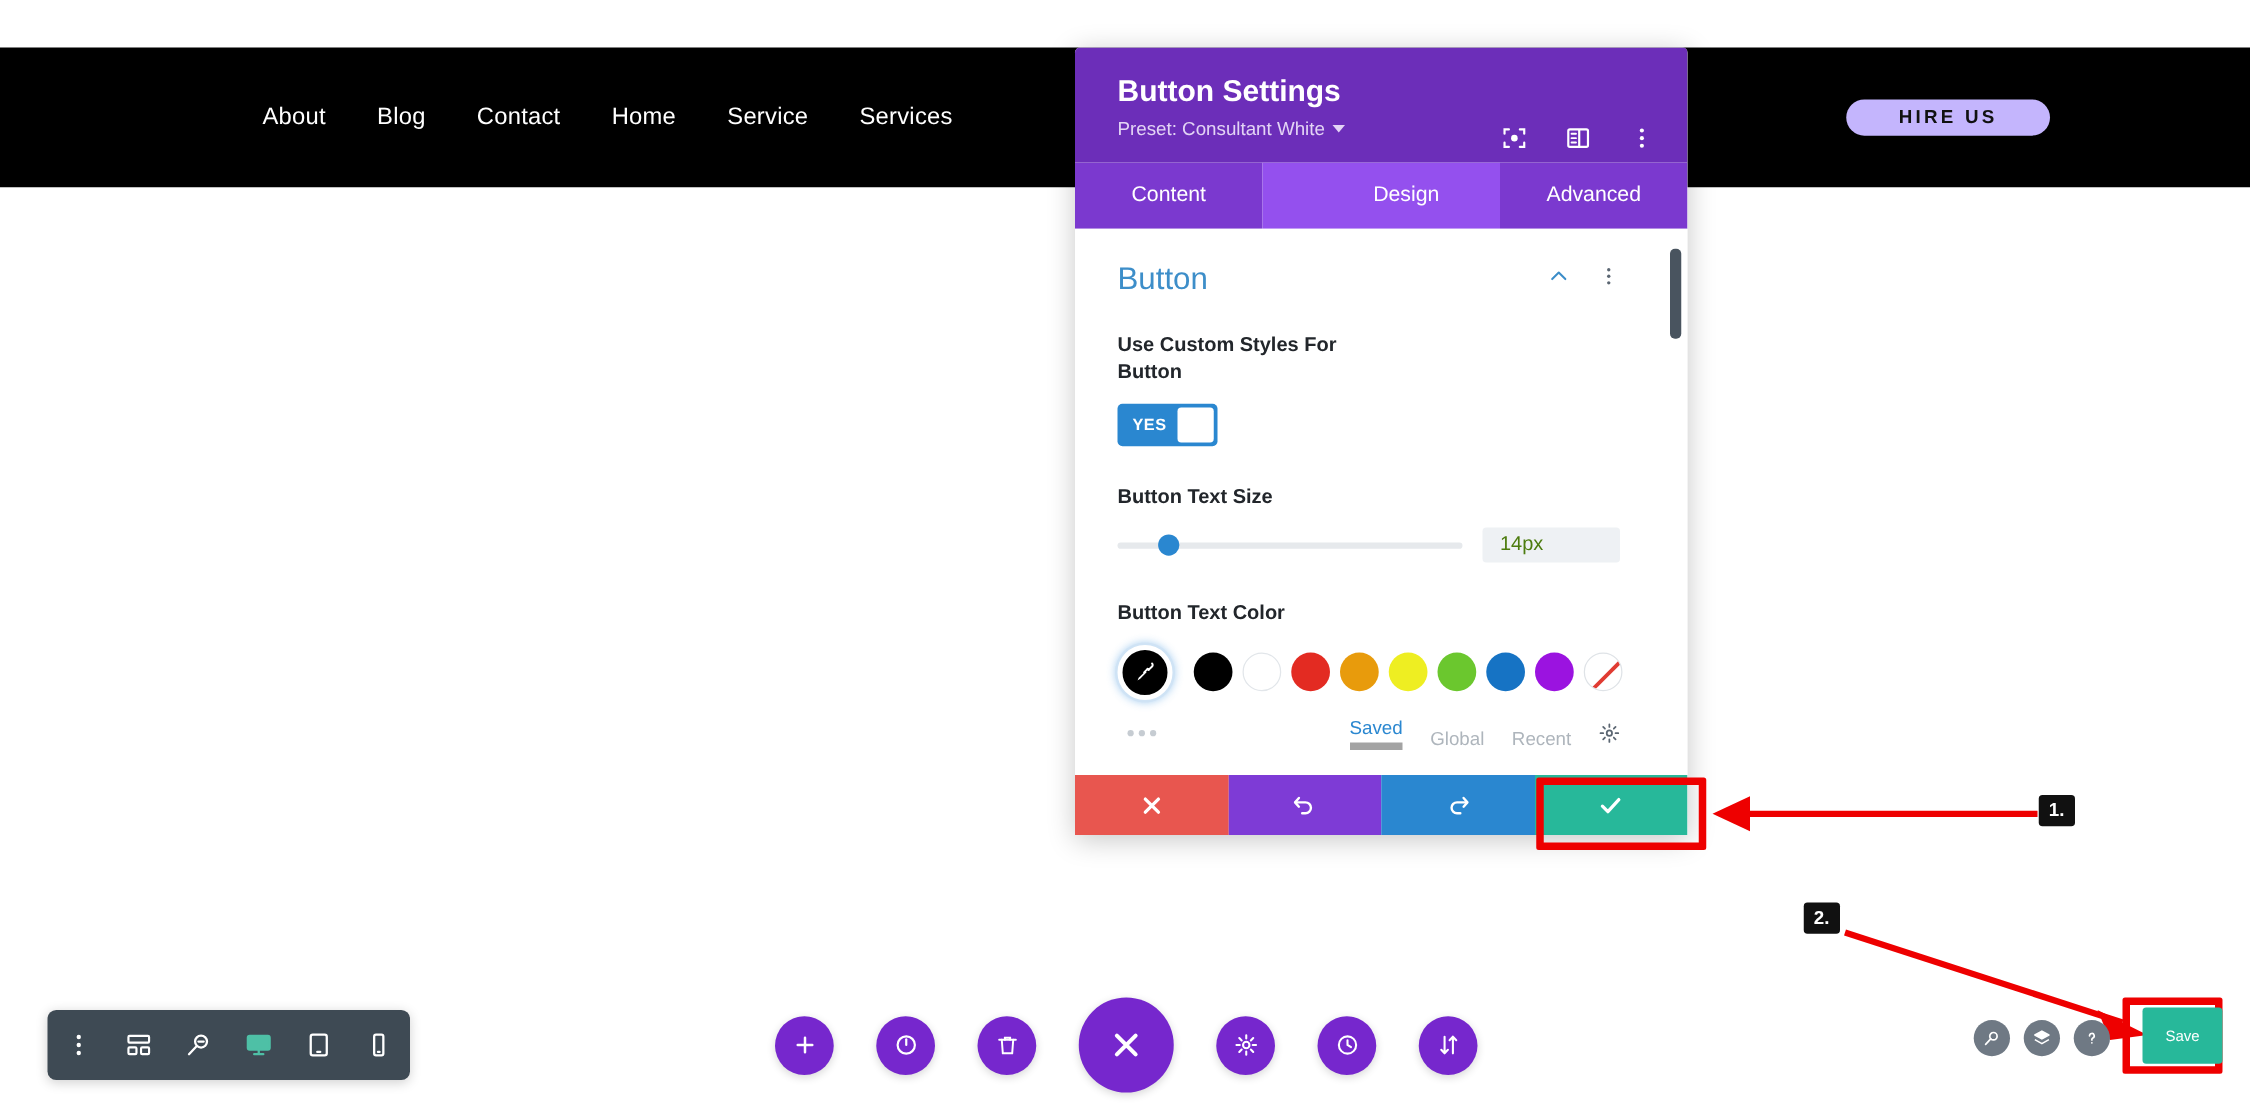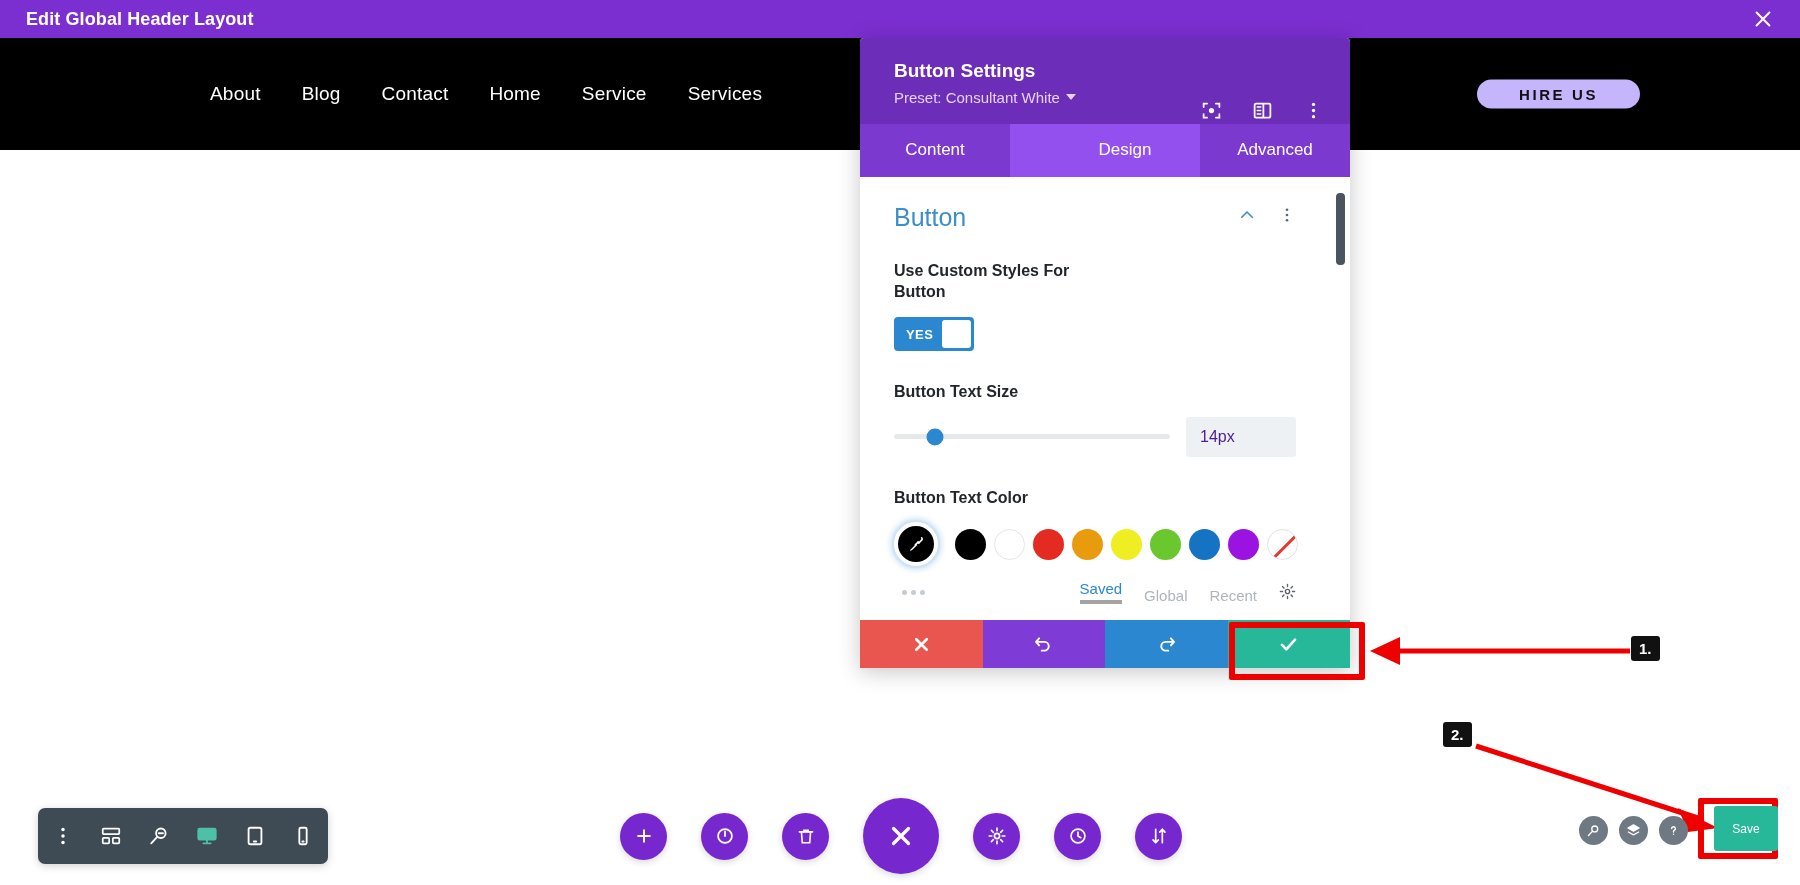--- a/index.html
+++ b/index.html
@@ -72,21 +72,21 @@
     box-shadow: 0 4px 22px rgba(0,0,0,.22);
     border-radius: 4px 4px 0 0;
     overflow: hidden;
     display: flex; flex-direction: column;
   }
   .modal-head {
     background: #6c2eb9; padding: 22px 26px 18px 34px;
     position: relative; flex: 0 0 auto;
   }
   .modal-title {
-    color: #ffffff; font-size: 19px; font-weight: 700; line-height: 1.15;
+    color: #ffffff; font-size: 24px; font-weight: 700; line-height: 1.15;
   }
   .modal-preset {
     color: #e3d4f5; font-size: 15px; margin-top: 7px;
     display: flex; align-items: center; gap: 6px;
   }
   .caret-down {
     width: 0; height: 0;
     border-left: 5px solid transparent;
     border-right: 5px solid transparent;
     border-top: 6px solid #e3d4f5;
@@ -146,25 +146,25 @@
     position: relative; flex: 1 1 auto; height: 5px;
     background: #e6e9ec; border-radius: 3px;
   }
   .slider-knob {
     position: absolute; top: 50%; left: 15%;
     transform: translate(-50%,-50%);
     width: 17px; height: 17px; border-radius: 50%;
     background: #2a87d0; cursor: pointer;
   }
   .slider-value {
-    flex: 0 0 auto; width: 110px; height: 40px;
+    flex: 0 0 auto; width: 110px; height: 28px;
     background: #eef1f4; border-radius: 3px;
     display: flex; align-items: center;
     padding-left: 14px;
-    color: #4c1d95; font-size: 16px;
+    color: #4d7c0f; font-size: 16px;
   }
 
   .swatches { display: flex; align-items: center; gap: 8px; margin-bottom: 4px; }
   .sw {
     width: 31px; height: 31px; border-radius: 50%;
     cursor: pointer; flex: 0 0 auto;
   }
   .sw.first {
     width: 44px; height: 44px; background: #000000;
     border: 4px solid #ffffff;
@@ -192,21 +192,21 @@
   .dots-more i {
     width: 5px; height: 5px; border-radius: 50%;
     background: #c6ccd2; display: block;
   }
   .sw-tabs {
     margin-left: auto; display: flex; align-items: flex-end; gap: 22px;
   }
   .sw-tab { font-size: 15px; color: #aeb5bc; cursor: pointer; }
   .sw-tab.active {
     color: #2a87d0;
-    border-bottom: 4px solid #a3a3a3;
+    border-bottom: 6px solid #a3a3a3;
     padding-bottom: 3px;
   }
   .sw-gear svg { width: 17px; height: 17px; cursor: pointer; }
 
   .modal-scrollbar {
     position: absolute; right: 5px; top: 16px;
     width: 9px; height: 72px;
     background: #49545f; border-radius: 4px; cursor: pointer;
   }
 
@@ -286,28 +286,20 @@
     border: none; border-radius: 3px;
     font-size: 12px; font-weight: 400; cursor: pointer;
     font-family: "Liberation Sans", sans-serif;
   }
 </style>
 </head>
 <body>
 
 <div id="root">
 
-  <div class="admin-bar">
-    <div class="admin-title">Edit Global Header Layout</div>
-    <div class="admin-close">
-      <svg viewBox="0 0 24 24" fill="none" stroke="#ffffff" stroke-width="2.2" stroke-linecap="round">
-        <path d="M5 5 L19 19 M19 5 L5 19"></path>
-      </svg>
-    </div>
-  </div>
 
   <div class="site-header">
     <nav class="site-nav">
       <a href="#">About</a>
       <a href="#">Blog</a>
       <a href="#">Contact</a>
       <a href="#">Home</a>
       <a href="#">Service</a>
       <a href="#">Services</a>
     </nav>

